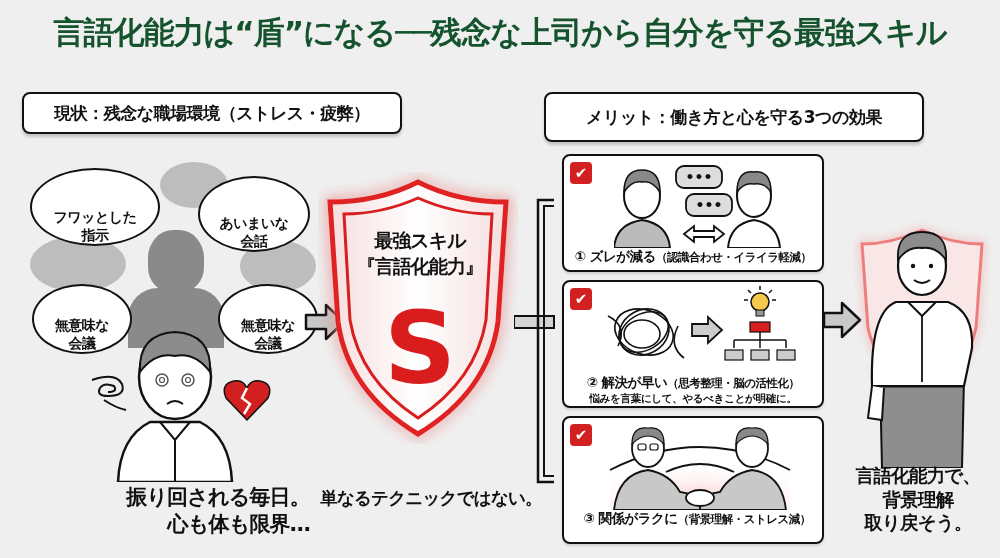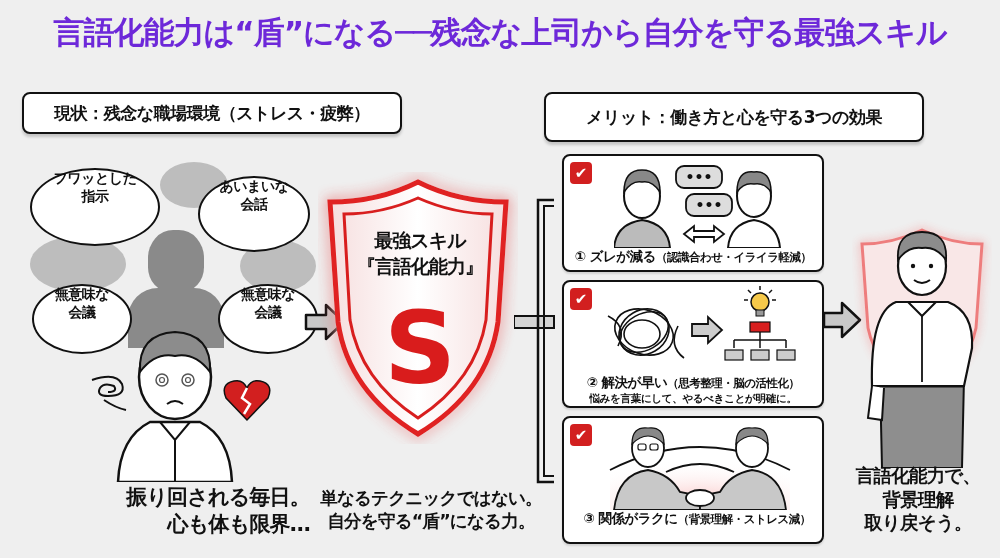--- a/index.html
+++ b/index.html
@@ -6,36 +6,36 @@
   html, body { width: 1000px; height: 558px; overflow: hidden; }
   body {
     background: #efefef;
     font-family: "DejaVu Sans", "Liberation Sans", sans-serif;
     color: #111;
     position: relative;
   }
   .abs { position: absolute; }
   .title {
     left: 0; top: 12px; width: 1000px; text-align: center;
-    font-size: 31px; font-weight: bold; letter-spacing: -1px; color: #6d28d9;
+    font-size: 31px; font-weight: bold; letter-spacing: -1px; color: #14532d;
   }
   .section-label {
     background: #fff; border: 2.5px solid #111; border-radius: 8px;
     box-shadow: 0 3px 3px rgba(0,0,0,0.18);
     font-size: 17px; font-weight: bold; text-align: center;
     display: flex; align-items: center; justify-content: center;
     letter-spacing: -0.5px;
   }
   .label-left { left: 22px; top: 92px; width: 380px; height: 42px; }
   .label-right { left: 544px; top: 92px; width: 380px; height: 50px; }
 
   
   .cloud {
     background: #fff; border: 2.5px solid #111; border-radius: 50%;
-    display: flex; align-items: flex-start; justify-content: center;
+    display: flex; align-items: flex-end; justify-content: center;
     text-align: center; font-weight: bold; font-size: 14px; line-height: 1.25;
     letter-spacing: -0.5px;
   }
   .cloud.grey { background: #bdbdbd; border-color: #bdbdbd; }
   .silhouette-head {
     left: 148px; top: 230px; width: 56px; height: 62px;
     background: #8a8a8a; border-radius: 45% 45% 40% 40%;
   }
   .silhouette-body {
     left: 128px; top: 288px; width: 96px; height: 60px;
@@ -172,21 +172,20 @@
   <path d="M100 26 Q136 42 174 42 L168 148 Q158 208 100 246 Q42 208 32 148 L26 42 Q64 42 100 26 Z" fill="none" stroke="#d81e1e" stroke-width="3"></path>
 </svg>
 <div class="abs shield-text">
   <div>最強スキル</div>
   <div>『言語化能力』</div>
 </div>
 <div class="abs shield-s">S</div>
 
 <div class="abs caption" style="left:296px;top:487px;width:270px;font-size:17.5px;">
   <div>単なるテクニックではない。</div>
-  <div>自分を守る“盾”になる力。</div>
 </div>
 
 <svg class="abs" style="left:514px;top:196px;" width="50" height="290" viewBox="0 0 50 290">
   <rect x="0" y="120" width="40" height="12" fill="#d4d4d4" stroke="#111" stroke-width="2"></rect>
   <path d="M40 4 L24 4 L24 286 L40 286" fill="none" stroke="#111" stroke-width="2.5"></path>
   <path d="M40 10 L30 10 L30 280 L40 280" fill="none" stroke="#111" stroke-width="2"></path>
 </svg>
 
 <div class="abs card" style="left:562px;top:154px;width:262px;height:118px;">
   <div class="abs check" style="left:6px;top:6px;">✔</div>

